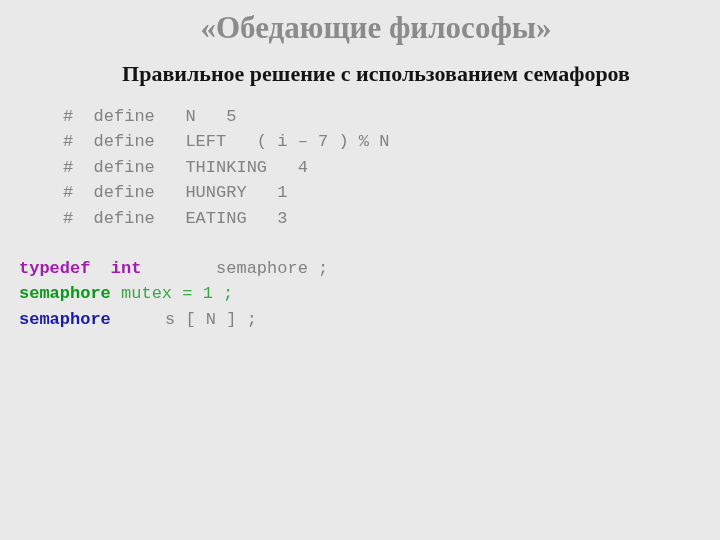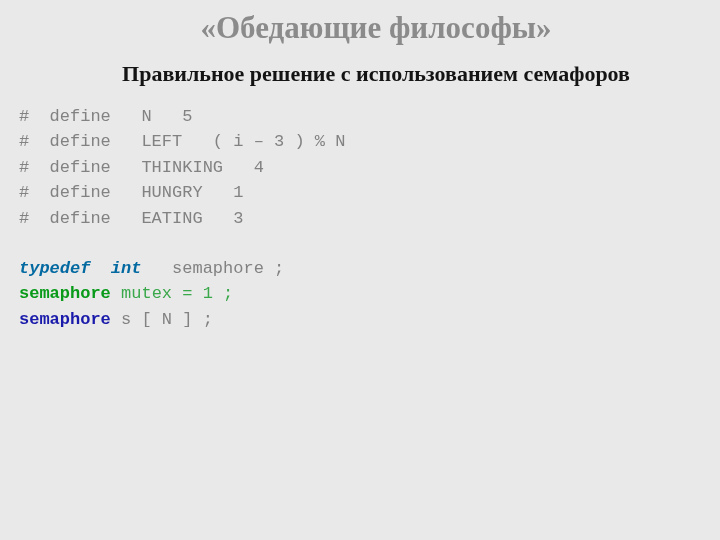--- a/index.html
+++ b/index.html
@@ -65,38 +65,38 @@
     height: 25.4px;
     white-space: pre;
     color: #828282;
   }
   .code-line.blank {
     height: 25px;
   }
   .tok {
     white-space: pre;
   }
-  .t-gray   { color: #828282; }
-  .t-dark   { color: #0369a1; font-weight: bold; font-style: italic; }
+  .t-gray   { color: #828282; margin-left: 44px; }
+  .t-dark   { color: #a21caf; font-weight: bold; }
   .t-green-b{ color: #089a18; font-weight: bold; }
   .t-green  { color: #3aa84a; text-align: center; }
   .t-blue-b { color: #1b1bab; font-weight: bold; }
 </style>
 </head>
 <body>
 
 <div id="slide">
 
   <div class="title">«Обедающие философы»</div>
 
   <div class="subtitle">Правильное решение с использованием семафоров</div>
 
   <div id="code-block">
       <div class="code-line"><span class="tok t-gray">#  define   N   5</span></div>
-      <div class="code-line"><span class="tok t-gray">#  define   LEFT   ( i – 3 ) % N</span></div>
+      <div class="code-line"><span class="tok t-gray">#  define   LEFT   ( i – 7 ) % N</span></div>
       <div class="code-line"><span class="tok t-gray">#  define   THINKING   4</span></div>
       <div class="code-line"><span class="tok t-gray">#  define   HUNGRY   1</span></div>
       <div class="code-line"><span class="tok t-gray">#  define   EATING   3</span></div>
       <div class="code-line blank">&nbsp;</div>
       <div class="code-line"><span class="tok t-dark">typedef  int</span><span class="tok t-gray">   semaphore ;</span></div>
       <div class="code-line"><span class="tok t-green-b">semaphore</span><span class="tok t-green"> mutex = 1 ;</span></div>
       <div class="code-line"><span class="tok t-blue-b">semaphore</span><span class="tok t-gray"> s [ N ] ;</span></div>
     </div>
 
 </div>

